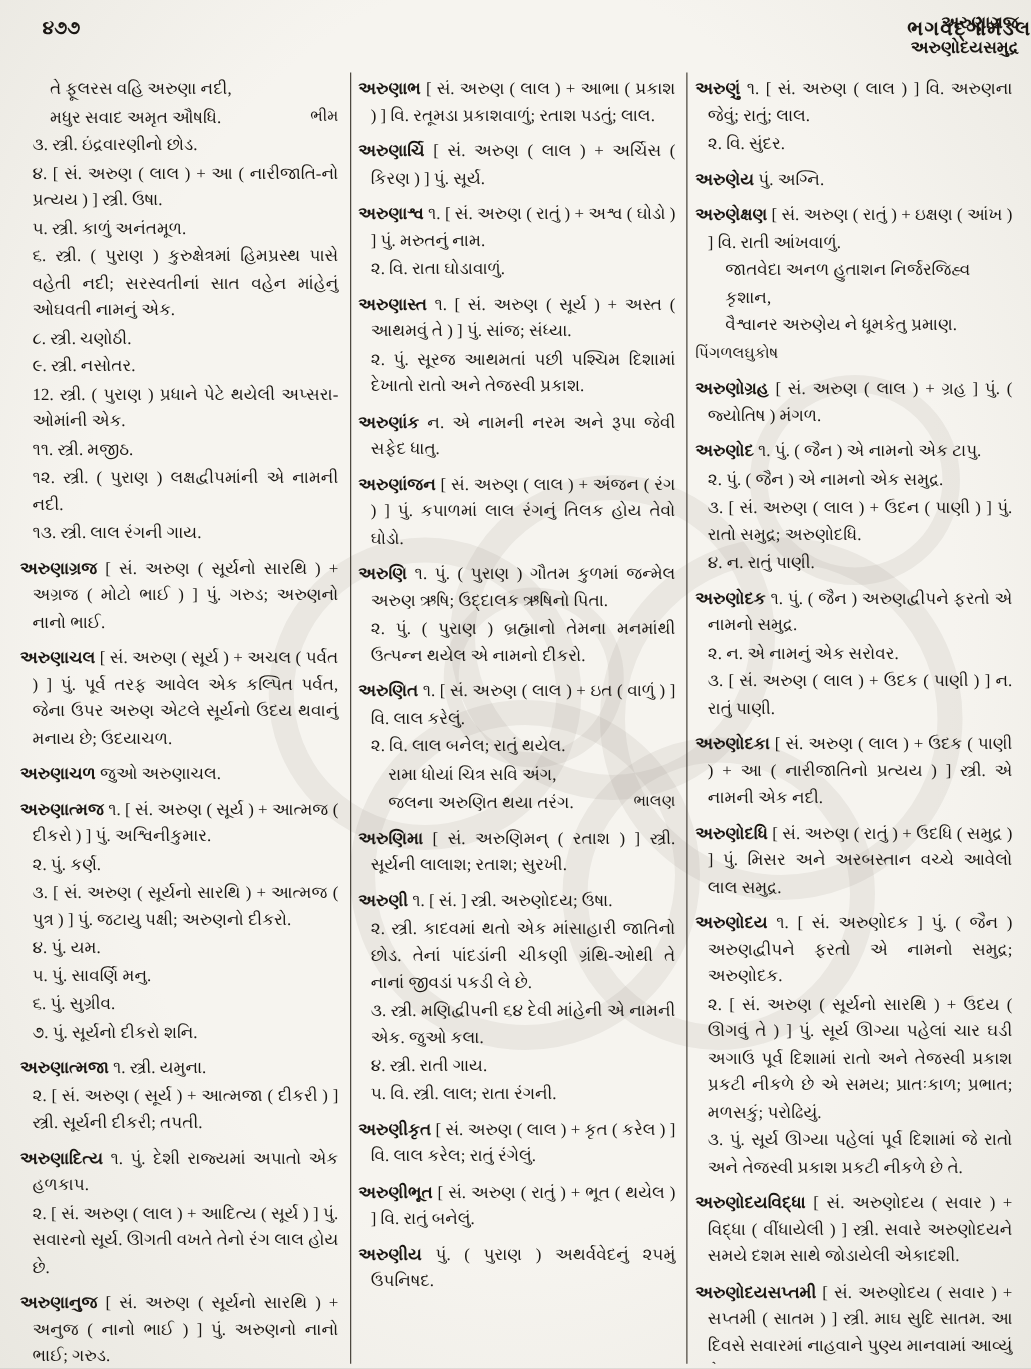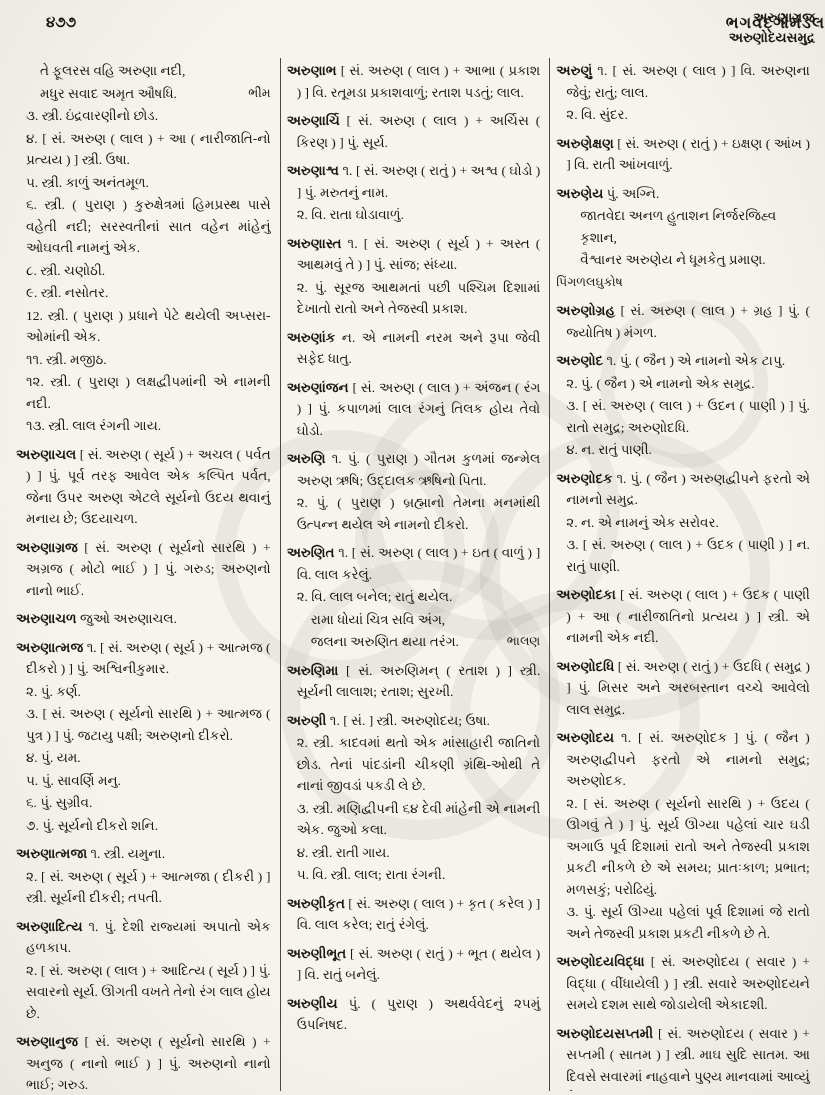--- a/index.html
+++ b/index.html
@@ -8,21 +8,21 @@
     width:825px; height:1095px;
     margin:0 auto;
     background:#f3f1ec;
     background-image: radial-gradient(ellipse at 50% 45%, #f6f4ef 60%, #e9e7e0 100%);
     overflow:hidden;
     font-family:"Liberation Serif","DejaVu Serif",serif;
     color:#1b1713;
   }
   
   .header { position:absolute; top:6px; left:0; right:0; height:52px; }
-  .page-number { position:absolute; left:46px; top:8px; font-weight:bold; font-size:15px; }
+  .page-number { position:absolute; left:34px; top:8px; font-weight:bold; font-size:15px; }
   .page-title  { position:absolute; left:0; right:0; top:8px; text-align:right; font-weight:bold; font-size:16px; letter-spacing:1px; }
   .guide-words { position:absolute; right:10px; top:2px; text-align:right; font-weight:bold; font-size:13.5px; line-height:20px; }
   
   .watermark { position:absolute; inset:0; pointer-events:none; z-index:0; }
   .wm { position:absolute; border-radius:50%; border:20px solid rgba(125,118,105,0.10); }
   .wm1 { left:215px; top:430px; width:210px; height:210px; }
   .wm2 { left:360px; top:380px; width:220px; height:220px; }
   .wm3 { left:480px; top:430px; width:250px; height:250px; }
   .wm4 { left:280px; top:560px; width:240px; height:240px; }
   .wm5 { left:450px; top:590px; width:210px; height:210px; }
@@ -83,22 +83,22 @@
         <p class="sense"><span>૩. સ્ત્રી. ઇંદ્રવારણીનો છોડ.</span></p>
         <p class="sense"><span>૪. [ સં. અરુણ ( લાલ ) + આ ( નારીજાતિ-નો પ્રત્યય ) ] સ્ત્રી. ઉષા.</span></p>
         <p class="sense"><span>૫. સ્ત્રી. કાળું અનંતમૂળ.</span></p>
         <p class="sense"><span>૬. સ્ત્રી. ( પુરાણ ) કુરુક્ષેત્રમાં હિમપ્રસ્થ પાસે વહેતી નદી; સરસ્વતીનાં સાત વહેન માંહેનું ઓઘવતી નામનું એક.</span></p>
         <p class="sense"><span>૮. સ્ત્રી. ચણોઠી.</span></p>
         <p class="sense"><span>૯. સ્ત્રી. નસોતર.</span></p>
         <p class="sense"><span>12. સ્ત્રી. ( પુરાણ ) પ્રધાને પેટે થયેલી અપ્સરા-ઓમાંની એક.</span></p>
         <p class="sense"><span>૧૧. સ્ત્રી. મજીઠ.</span></p>
         <p class="sense"><span>૧૨. સ્ત્રી. ( પુરાણ ) લક્ષદ્વીપમાંની એ નામની નદી.</span></p>
         <p class="sense"><span>૧૩. સ્ત્રી. લાલ રંગની ગાય.</span></p>
+        <p class="entry"><b>અરુણાગ્રજ</b> <span>[ સં. અરુણ ( સૂર્યનો સારથિ ) + અગ્રજ ( મોટો ભાઈ ) ] પું. ગરુડ; અરુણનો નાનો ભાઈ.</span></p>
         <p class="entry"><b>અરુણાચલ</b> <span>[ સં. અરુણ ( સૂર્ય ) + અચલ ( પર્વત ) ] પું. પૂર્વ તરફ આવેલ એક કલ્પિત પર્વત, જેના ઉપર અરુણ એટલે સૂર્યનો ઉદય થવાનું મનાય છે; ઉદયાચળ.</span></p>
-        <p class="entry"><b>અરુણાગ્રજ</b> <span>[ સં. અરુણ ( સૂર્યનો સારથિ ) + અગ્રજ ( મોટો ભાઈ ) ] પું. ગરુડ; અરુણનો નાનો ભાઈ.</span></p>
         <p class="entry"><b>અરુણાચળ</b> <span>જુઓ અરુણાચલ.</span></p>
         <p class="entry"><b>અરુણાત્મજ</b> <span>૧. [ સં. અરુણ ( સૂર્ય ) + આત્મજ ( દીકરો ) ] પું. અશ્વિનીકુમાર.</span></p>
         <p class="sense"><span>૨. પું. કર્ણ.</span></p>
         <p class="sense"><span>૩. [ સં. અરુણ ( સૂર્યનો સારથિ ) + આત્મજ ( પુત્ર ) ] પું. જટાયુ પક્ષી; અરુણનો દીકરો.</span></p>
         <p class="sense"><span>૪. પું. યમ.</span></p>
         <p class="sense"><span>૫. પું. સાવર્ણિ મનુ.</span></p>
         <p class="sense"><span>૬. પું. સુગ્રીવ.</span></p>
         <p class="sense"><span>૭. પું. સૂર્યનો દીકરો શનિ.</span></p>
         <p class="entry"><b>અરુણાત્મજા</b> <span>૧. સ્ત્રી. યમુના.</span></p>
         <p class="sense"><span>૨. [ સં. અરુણ ( સૂર્ય ) + આત્મજા ( દીકરી ) ] સ્ત્રી. સૂર્યની દીકરી; તપતી.</span></p>
@@ -127,22 +127,22 @@
         <p class="sense"><span>૩. સ્ત્રી. મણિદ્વીપની ૬૪ દેવી માંહેની એ નામની એક. જુઓ કલા.</span></p>
         <p class="sense"><span>૪. સ્ત્રી. રાતી ગાય.</span></p>
         <p class="sense"><span>૫. વિ. સ્ત્રી. લાલ; રાતા રંગની.</span></p>
         <p class="entry"><b>અરુણીકૃત</b> <span>[ સં. અરુણ ( લાલ ) + કૃત ( કરેલ ) ] વિ. લાલ કરેલ; રાતું રંગેલું.</span></p>
         <p class="entry"><b>અરુણીભૂત</b> <span>[ સં. અરુણ ( રાતું ) + ભૂત ( થયેલ ) ] વિ. રાતું બનેલું.</span></p>
         <p class="entry"><b>અરુણીય</b> <span>પું. ( પુરાણ ) અથર્વવેદનું ૨૫મું ઉપનિષદ.</span></p>
       </div>
     <div class="col">
         <p class="entry"><b>અરુણું</b> <span>૧. [ સં. અરુણ ( લાલ ) ] વિ. અરુણના જેવું; રાતું; લાલ.</span></p>
         <p class="sense"><span>૨. વિ. સુંદર.</span></p>
+        <p class="entry"><b>અરુણેય</b> <span>પું. અગ્નિ.</span></p>
         <p class="entry"><b>અરુણેક્ષણ</b> <span>[ સં. અરુણ ( રાતું ) + ઇક્ષણ ( આંખ ) ] વિ. રાતી આંખવાળું.</span></p>
-        <p class="entry"><b>અરુણેય</b> <span>પું. અગ્નિ.</span></p>
         <p class="verse"><span>જાતવેદા અનળ હુતાશન નિર્જરજિહ્વ કૃશાન,</span></p>
         <p class="verse"><span>વૈશ્વાનર અરુણેય ને ધૂમકેતુ પ્રમાણ.</span></p>
         <p class="attribution"><span>પિંગળલઘુકોષ</span></p>
         <p class="entry"><b>અરુણોગ્રહ</b> <span>[ સં. અરુણ ( લાલ ) + ગ્રહ ] પું. ( જ્યોતિષ ) મંગળ.</span></p>
         <p class="entry"><b>અરુણોદ</b> <span>૧. પું. ( જૈન ) એ નામનો એક ટાપુ.</span></p>
         <p class="sense"><span>૨. પું. ( જૈન ) એ નામનો એક સમુદ્ર.</span></p>
         <p class="sense"><span>૩. [ સં. અરુણ ( લાલ ) + ઉદન ( પાણી ) ] પું. રાતો સમુદ્ર; અરુણોદધિ.</span></p>
         <p class="sense"><span>૪. ન. રાતું પાણી.</span></p>
         <p class="entry"><b>અરુણોદક</b> <span>૧. પું. ( જૈન ) અરુણદ્વીપને ફરતો એ નામનો સમુદ્ર.</span></p>
         <p class="sense"><span>૨. ન. એ નામનું એક સરોવર.</span></p>

